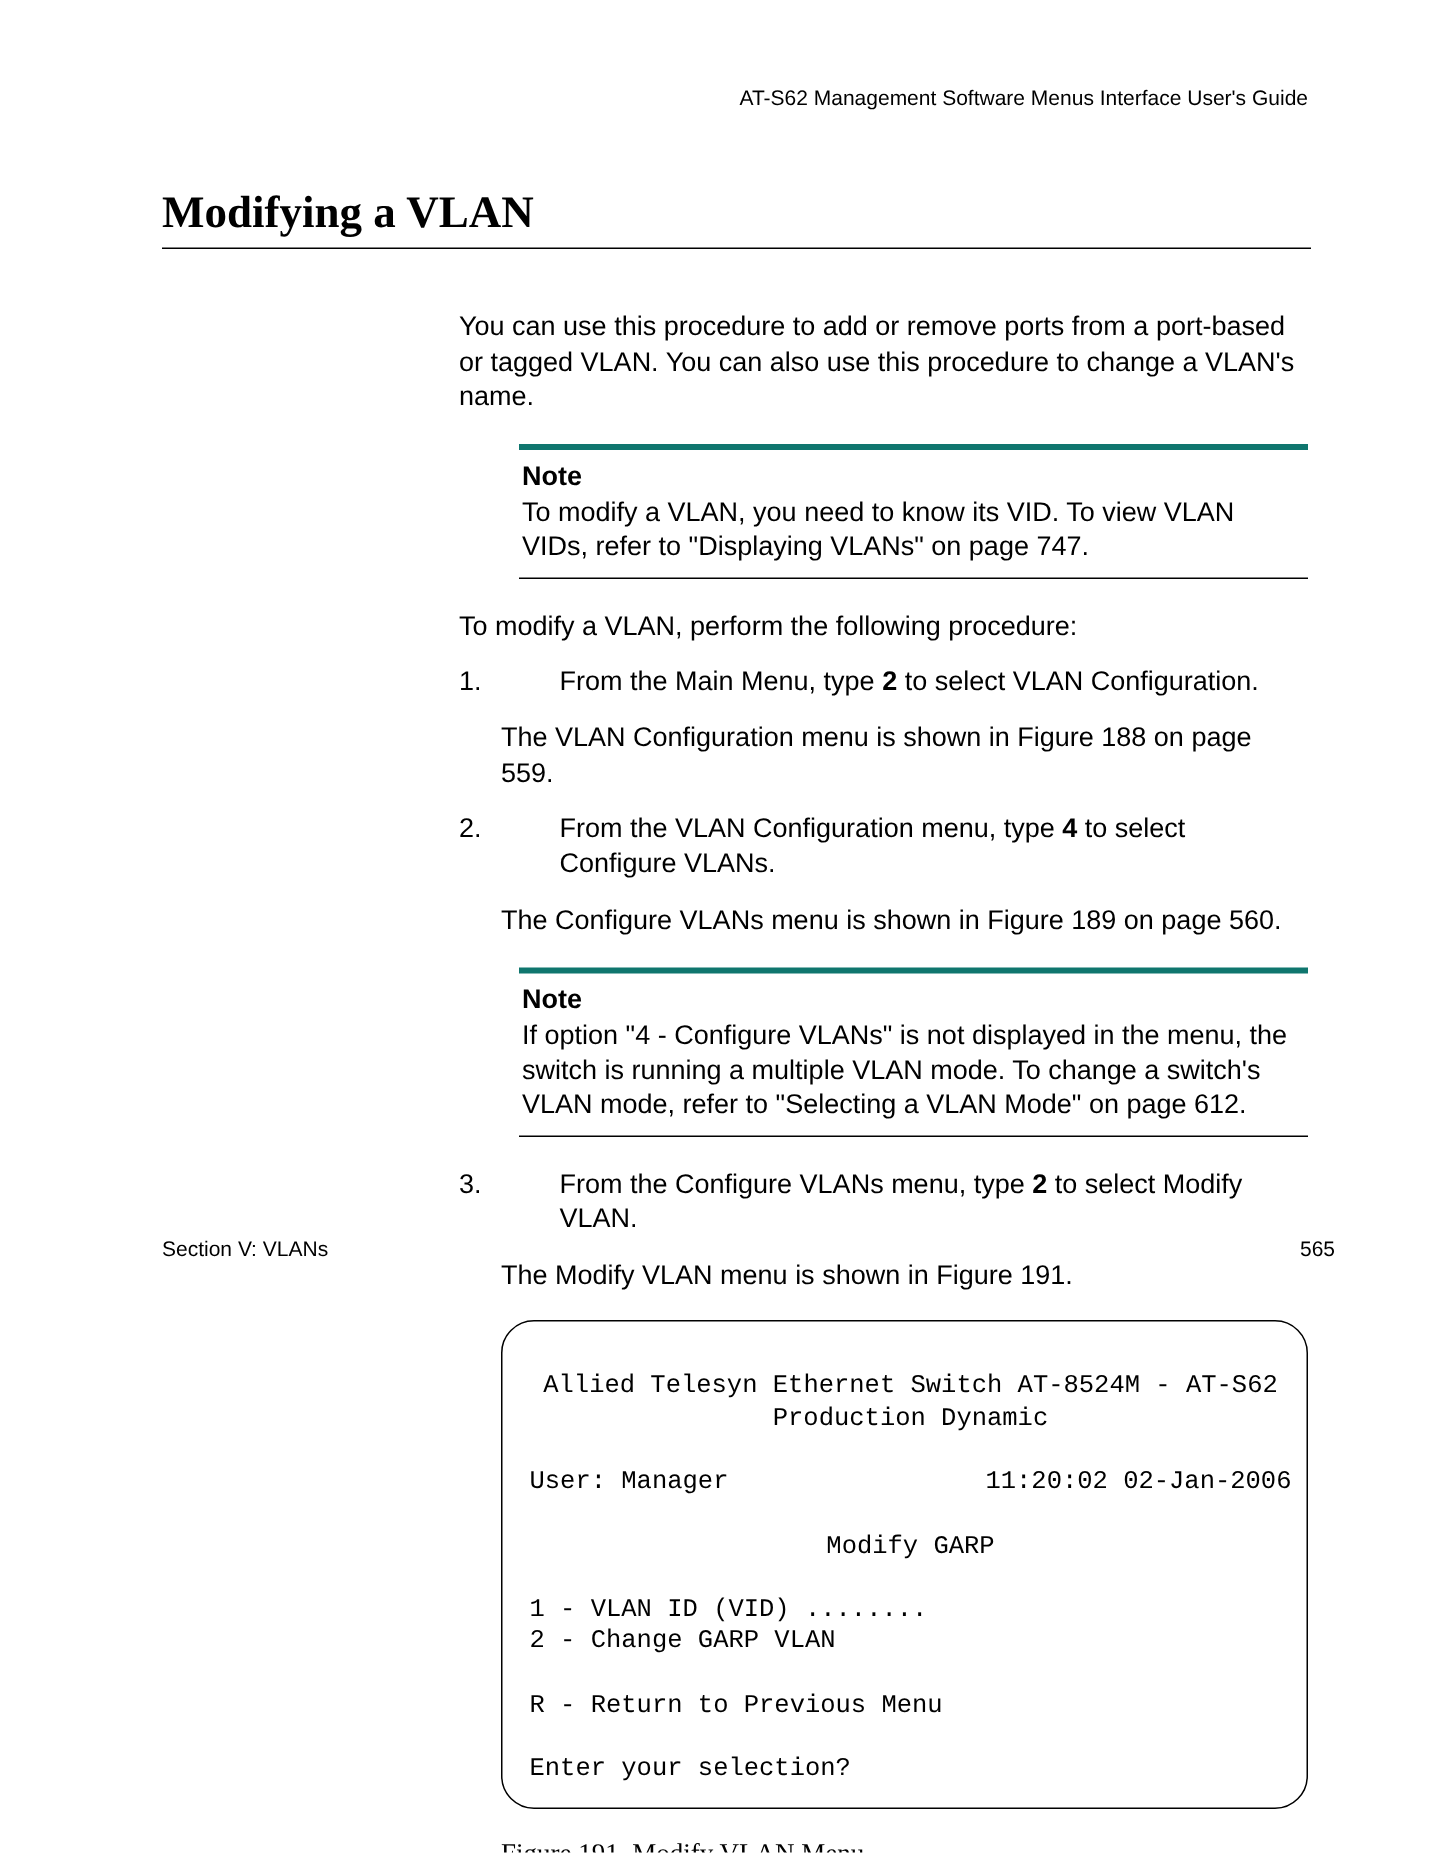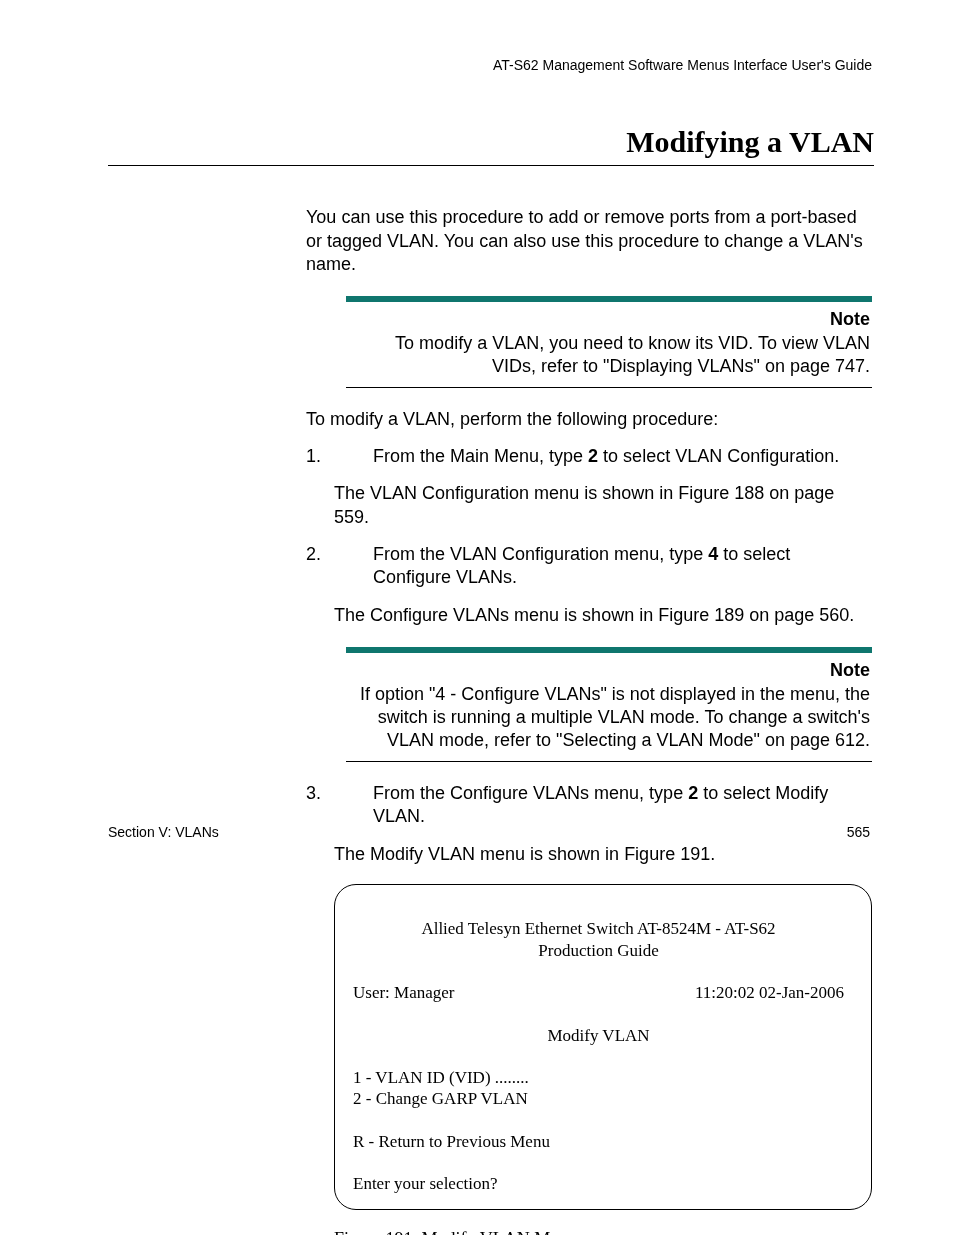--- a/index.html
+++ b/index.html
@@ -25,21 +25,20 @@
     text-align: right;
     font-size: 14px;
     margin-bottom: 48px;
     margin-right: 2px;
   }
   h1.section-title {
     font-family: "Times New Roman", Times, serif;
     font-weight: bold;
     font-size: 30px;
     margin: 0 0 4px 0;
-    text-align: right;
   }
   .title-rule {
     border: none;
     border-top: 1px solid #000;
     margin: 0 0 40px 0;
   }
   .body-col {
     margin-left: 198px;   
     margin-right: 2px;
   }
@@ -50,51 +49,50 @@
     width: 28px;
     flex: 0 0 28px;
   }
   .step-text { flex: 1 1 auto; margin-left: 39px; }
   .step-after {
     margin-left: 28px;
     margin-top: 14px;
   }
   .note-box {
     margin: 20px 0 20px 40px;
-    border-top: 6px solid #0f766e;
+    border-top: 4px solid #0f766e;
     border-bottom: 1px solid #000;
     padding: 6px 2px 8px 2px;
-    text-align: right;
   }
   .note-box .note-label {
     font-weight: bold;
   }
   .figure-wrap {
     margin: 18px 0 10px 28px;
   }
   .terminal {
     border: 1px solid #000;
     border-radius: 22px;
-    padding: 12px 27px 14px 18px;
-    font-family: Liberation Serif, serif;
+    padding: 12px 10px 14px 18px;
+    font-family: Liberation Mono, monospace;
     font-size: 17px;
     line-height: 1.25;
     white-space: pre;
   }
   .terminal .center { text-align: center; display:block; }
   .terminal .row2 { display:flex; justify-content:space-between; }
   .fig-caption {
     text-align: left;
     margin: 18px 0 16px 0;
     font-family: Liberation Serif, serif;
   }
   .footer {
     position: absolute;
     left: 108px;
-    right: 84px;
+    right: 64px;
     bottom: 50px;
     display: flex;
     justify-content: space-between;
     font-size: 14px;
   }
   b { font-weight: bold; }
 </style>
 </head>
 <body>
 
@@ -146,23 +144,23 @@
         <div class="step-num">3.</div>
         <div class="step-text">
           <span>From the Configure VLANs menu, type </span><b>2</b><span> to select Modify VLAN.</span>
         </div>
       </div>
       <div class="step-after">The Modify VLAN menu is shown in Figure 191.</div>
     </div>
 
     <div class="figure-wrap">
       <div class="terminal">
-<span class="center">Allied Telesyn Ethernet Switch AT-8524M - AT-S62</span><span class="center">Production Guide</span>
+<span class="center">Allied Telesyn Ethernet Switch AT-8524M - AT-S62</span><span class="center">Production Dynamic</span>
 <span class="row2"><span>User: Manager</span><span>11:20:02 02-Jan-2006</span></span>
-<span class="center">Modify VLAN</span>
+<span class="center">Modify GARP</span>
 <span>1 - VLAN ID (VID) ........</span>
 <span>2 - Change GARP VLAN</span>
 
 <span>R - Return to Previous Menu</span>
 
 <span>Enter your selection?</span></div>
       <div class="fig-caption">Figure 191. Modify VLAN Menu</div>
     </div>
 
     <p class="step-after" style="margin-left:28px;">Option 2 - Change GARP VLAN is described in "Converting a Dynamic GVRP VLAN" on page 596.</p>

